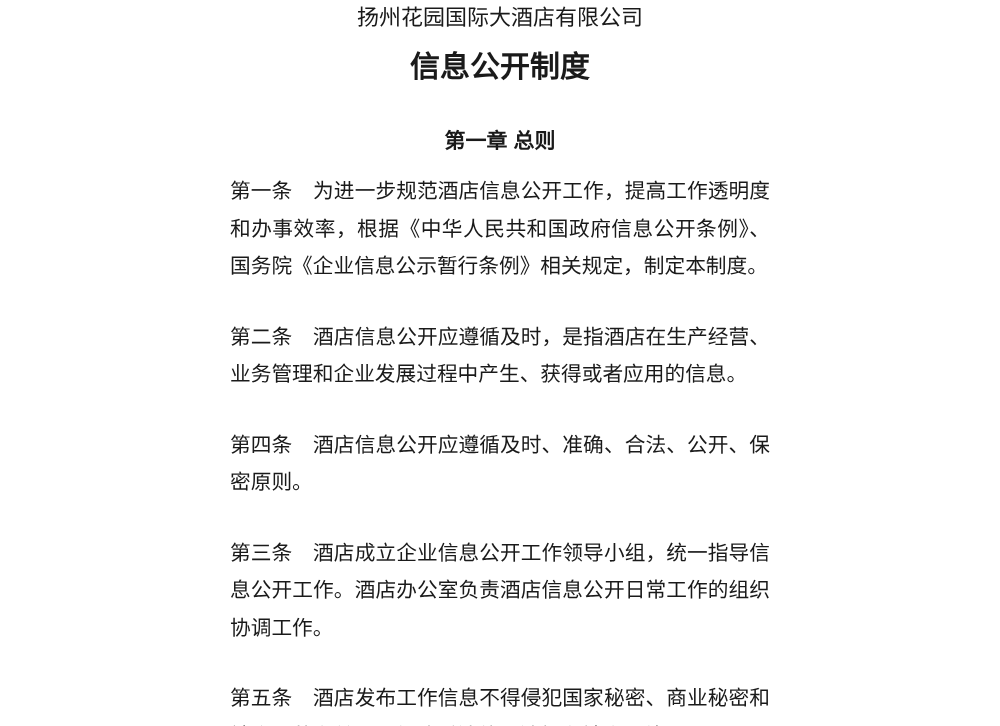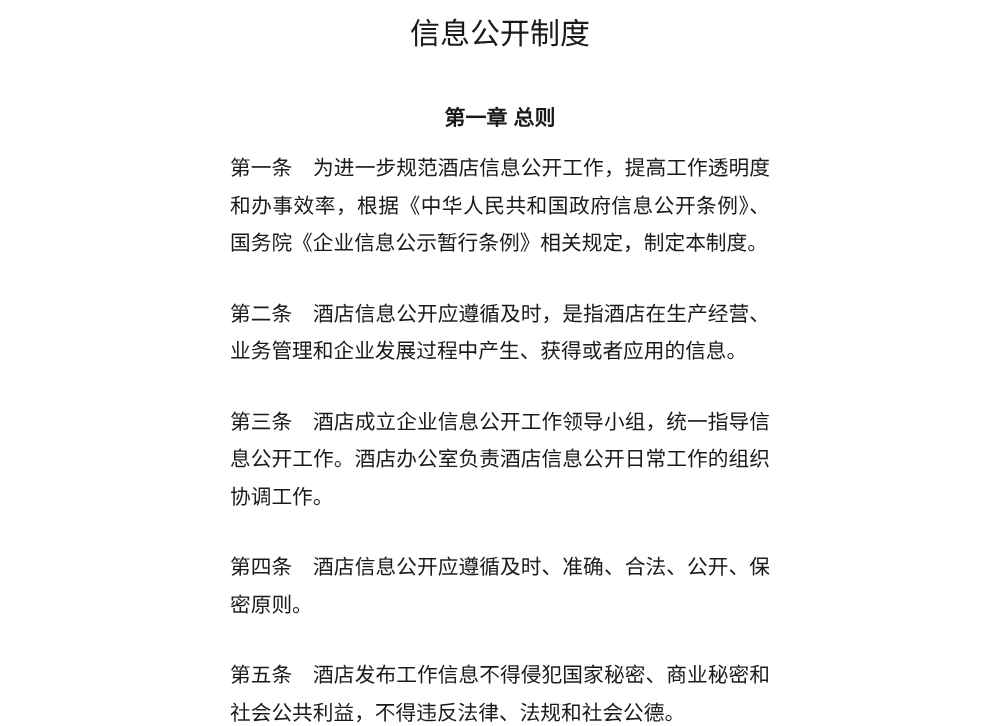--- a/index.html
+++ b/index.html
@@ -24,26 +24,26 @@
     font-size: 22px;
     line-height: 30px;
     font-weight: 400;
     text-align: center;
     white-space: nowrap;
   }
   .doc-title {
     margin: 15px 0 0 0;
     font-size: 30px;
     line-height: 38px;
-    font-weight: 400;
+    font-weight: 700;
     text-align: center;
     white-space: nowrap;
   }
   .chapter-heading {
-    margin: 50px 0 0 0;
+    margin: 40px 0 0 0;
     font-size: 21px;
     line-height: 30px;
     font-weight: 700;
     text-align: center;
     white-space: nowrap;
   }
   .article {
     margin: 16px 0 33px 0;
     font-size: 20.7px;
     line-height: 37.5px;
@@ -51,20 +51,21 @@
     letter-spacing: 0;
   }
   .article:last-child {
     margin-bottom: 0;
   }
 </style>
 </head>
 <body>
 
 <div class="doc-page">
+  <h2 class="company-title">扬州花园国际大酒店有限公司</h2>
   <h1 class="doc-title">信息公开制度</h1>
   <h3 class="chapter-heading">第一章 总则</h3>
   <p class="article">第一条　为进一步规范酒店信息公开工作，提高工作透明度和办事效率，根据《中华人民共和国政府信息公开条例》、国务院《企业信息公示暂行条例》相关规定，制定本制度。</p>
   <p class="article">第二条　酒店信息公开应遵循及时，是指酒店在生产经营、业务管理和企业发展过程中产生、获得或者应用的信息。</p>
+  <p class="article">第四条　酒店信息公开应遵循及时、准确、合法、公开、保密原则。</p>
   <p class="article">第三条　酒店成立企业信息公开工作领导小组，统一指导信息公开工作。酒店办公室负责酒店信息公开日常工作的组织协调工作。</p>
-  <p class="article">第四条　酒店信息公开应遵循及时、准确、合法、公开、保密原则。</p>
   <p class="article">第五条　酒店发布工作信息不得侵犯国家秘密、商业秘密和社会公共利益，不得违反法律、法规和社会公德。</p>
 </div>
 
 </body></html>

